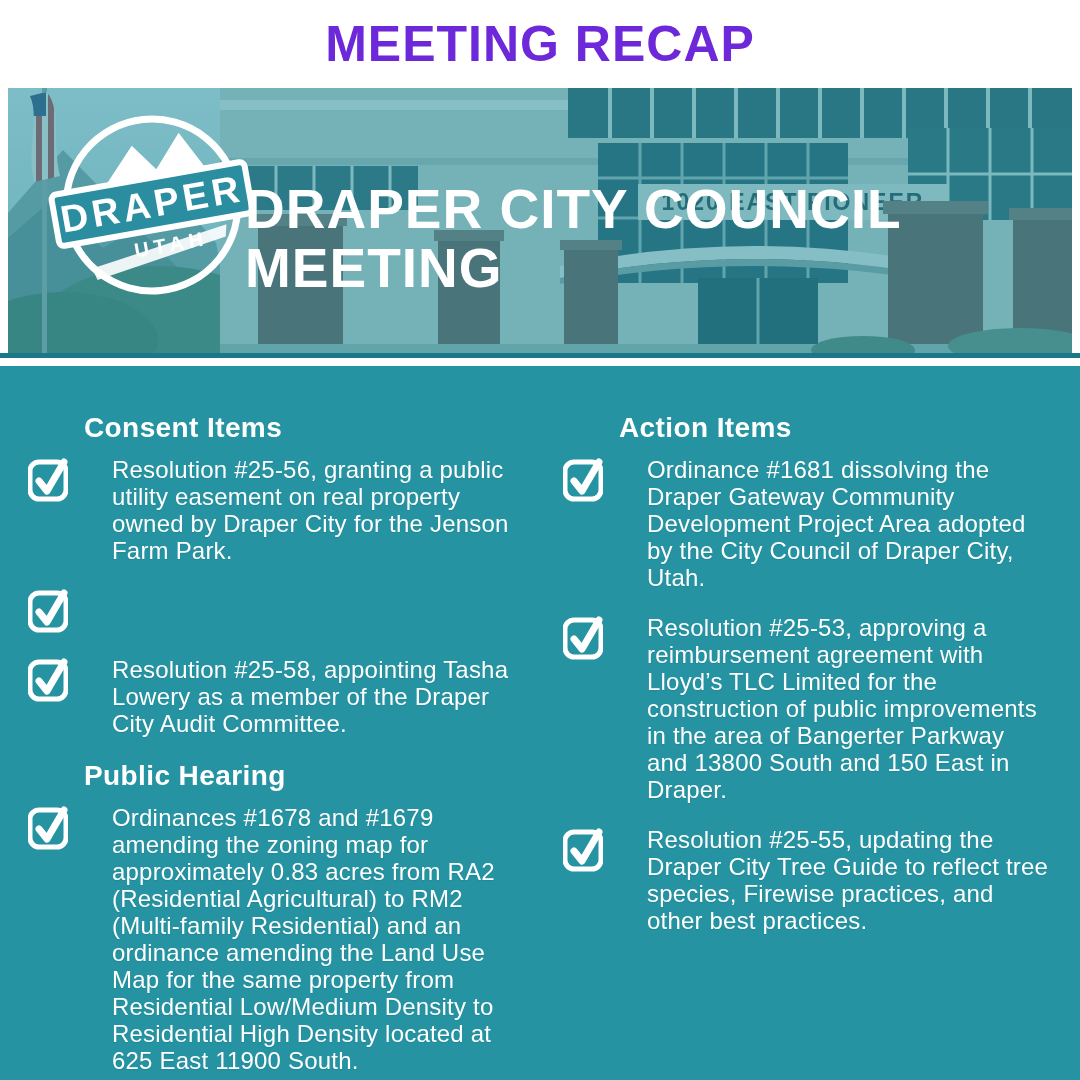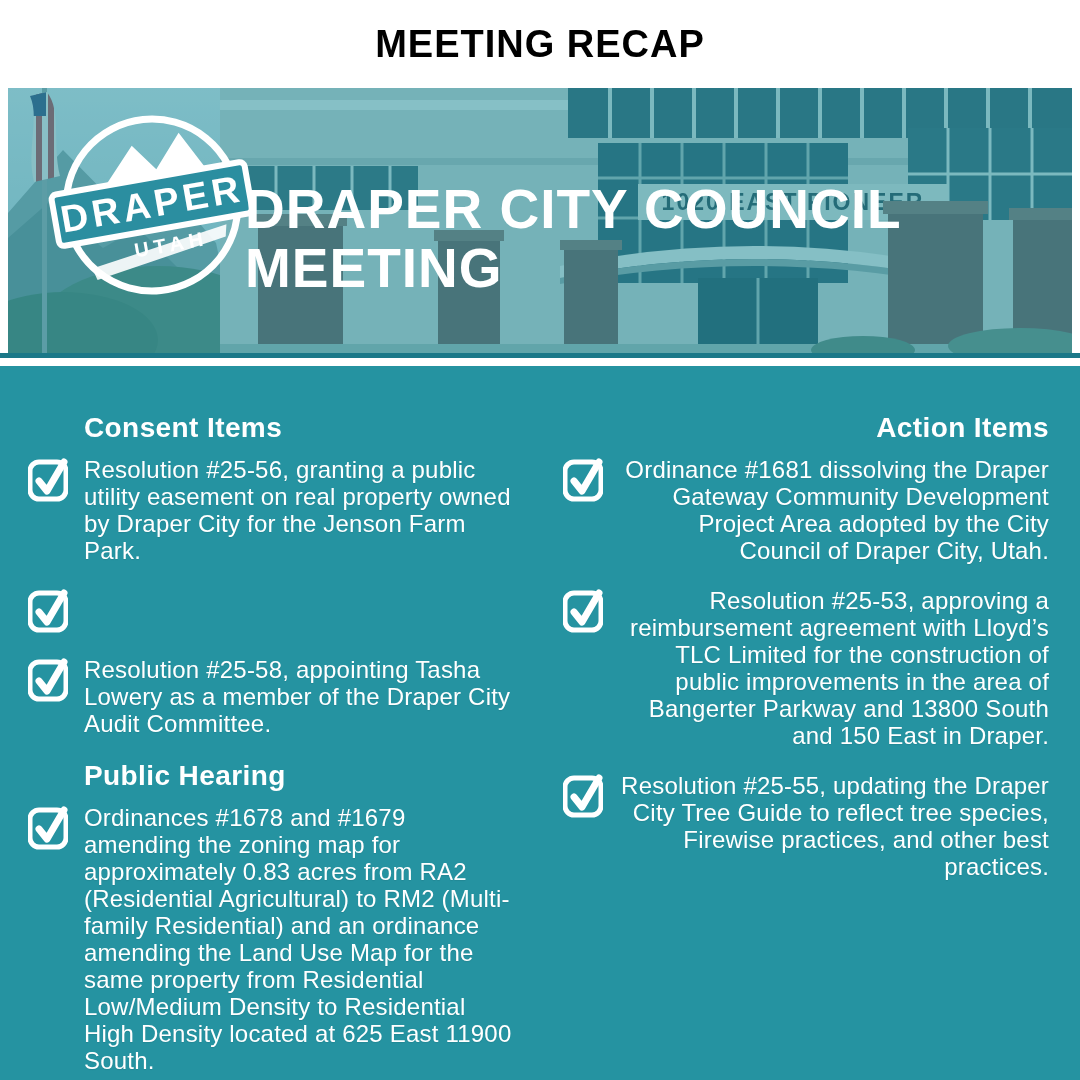--- a/index.html
+++ b/index.html
@@ -2,45 +2,45 @@
 <html><head>
 <meta charset="utf-8">
 <style>
   html,body{margin:0;padding:0;}
   body{width:1080px;height:1080px;position:relative;overflow:hidden;
        font-family:"Liberation Sans",sans-serif;background:#ffffff;}
 
   
   .top-banner{position:absolute;left:0;top:0;width:1080px;height:88px;background:#ffffff;
               display:flex;align-items:center;justify-content:center;}
-  .top-banner h1{margin:0;font-size:38px;font-weight:700;letter-spacing:1px;color:#000000;}
+  .top-banner h1{margin:0;font-size:50px;font-weight:700;letter-spacing:1px;color:#6d28d9;}
 
   
   .hero{position:absolute;left:8px;top:88px;width:1064px;height:265px;overflow:hidden;}
   .hero svg.scene{position:absolute;left:0;top:0;}
   .hero-title{position:absolute;left:237px;top:92px;color:#ffffff;font-weight:700;
               font-size:55px;line-height:59px;letter-spacing:1px;z-index:3;}
   .hero-date{position:absolute;left:62px;top:222px;color:#ffffff;z-index:3;
              font-family:"Liberation Serif",serif;font-style:italic;font-size:42px;margin-top:48px;}
 
   .logo-wrap{position:absolute;left:38px;top:4px;width:212px;height:226px;z-index:3;
              transform:rotate(-6deg);}
 
   
   .sep-line{position:absolute;left:0;top:353px;width:1080px;height:5px;background:#1b7888;}
   .sep-white{position:absolute;left:0;top:358px;width:1080px;height:8px;background:#ffffff;}
 
   
   .body-area{position:absolute;left:0;top:366px;width:1080px;height:714px;background:#2593a1;}
   .col{position:absolute;top:30px;}
   .col-left{left:28px;width:488px;}
-  .col-right{left:563px;width:486px;text-align:right;}
+  .col-right{left:563px;width:486px;}
   .section-heading{color:#ffffff;font-size:28px;font-weight:700;letter-spacing:.4px;
                    padding-left:56px;margin:16px 0 12px 0;}
-  .item{display:flex;align-items:flex-start;margin-bottom:23px;}
+  .item{display:flex;align-items:flex-start;margin-bottom:23px;gap:28px;}
   .item-cb{width:40px;height:46px;flex:none;margin-top:0;}
   .item-text{flex:1;margin-left:16px;color:#ffffff;font-size:24px;line-height:27px;
              letter-spacing:.2px;text-shadow:0 1px 1px rgba(0,0,0,0.08);}
 </style>
 </head>
 <body>
 
 <div class="top-banner">
   <h1>MEETING RECAP</h1>
 </div>

